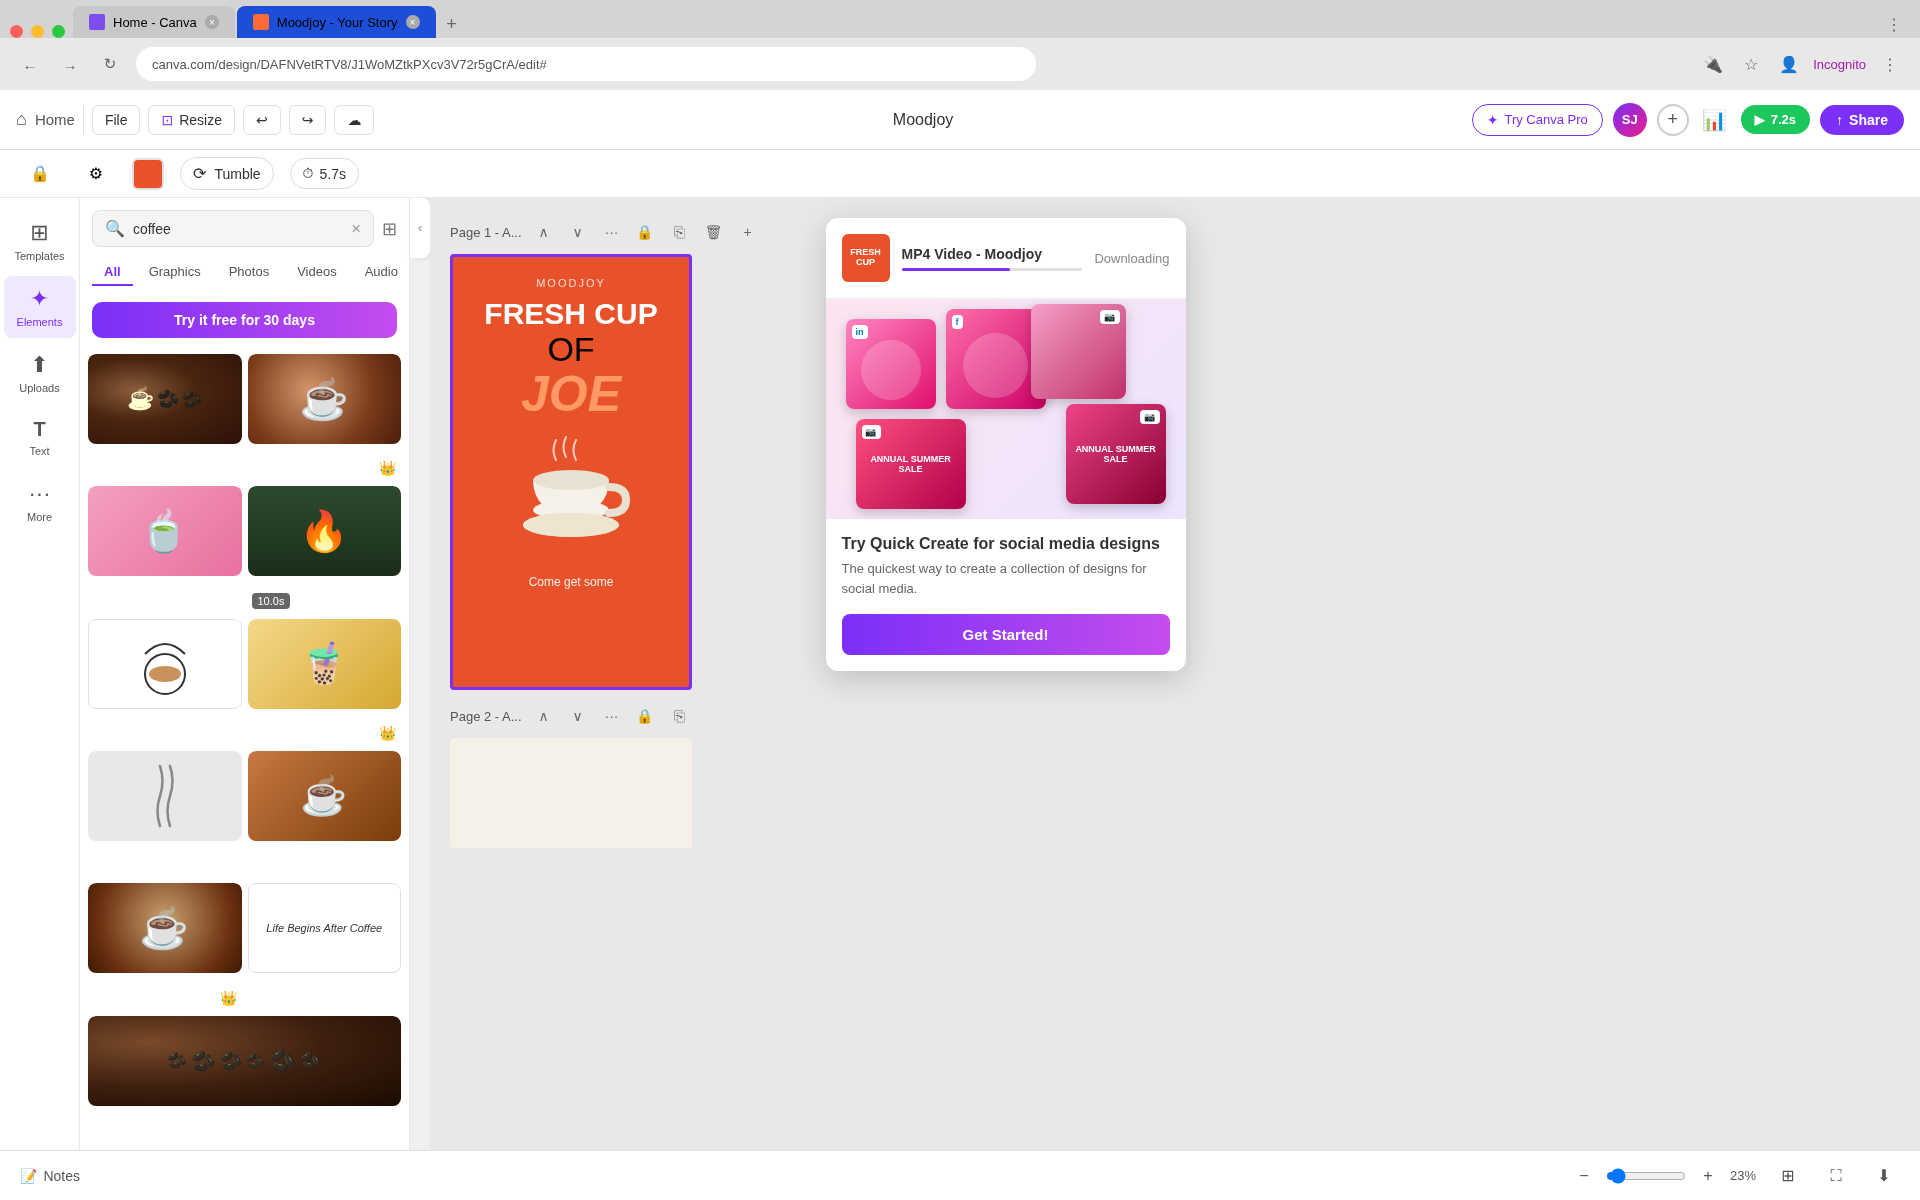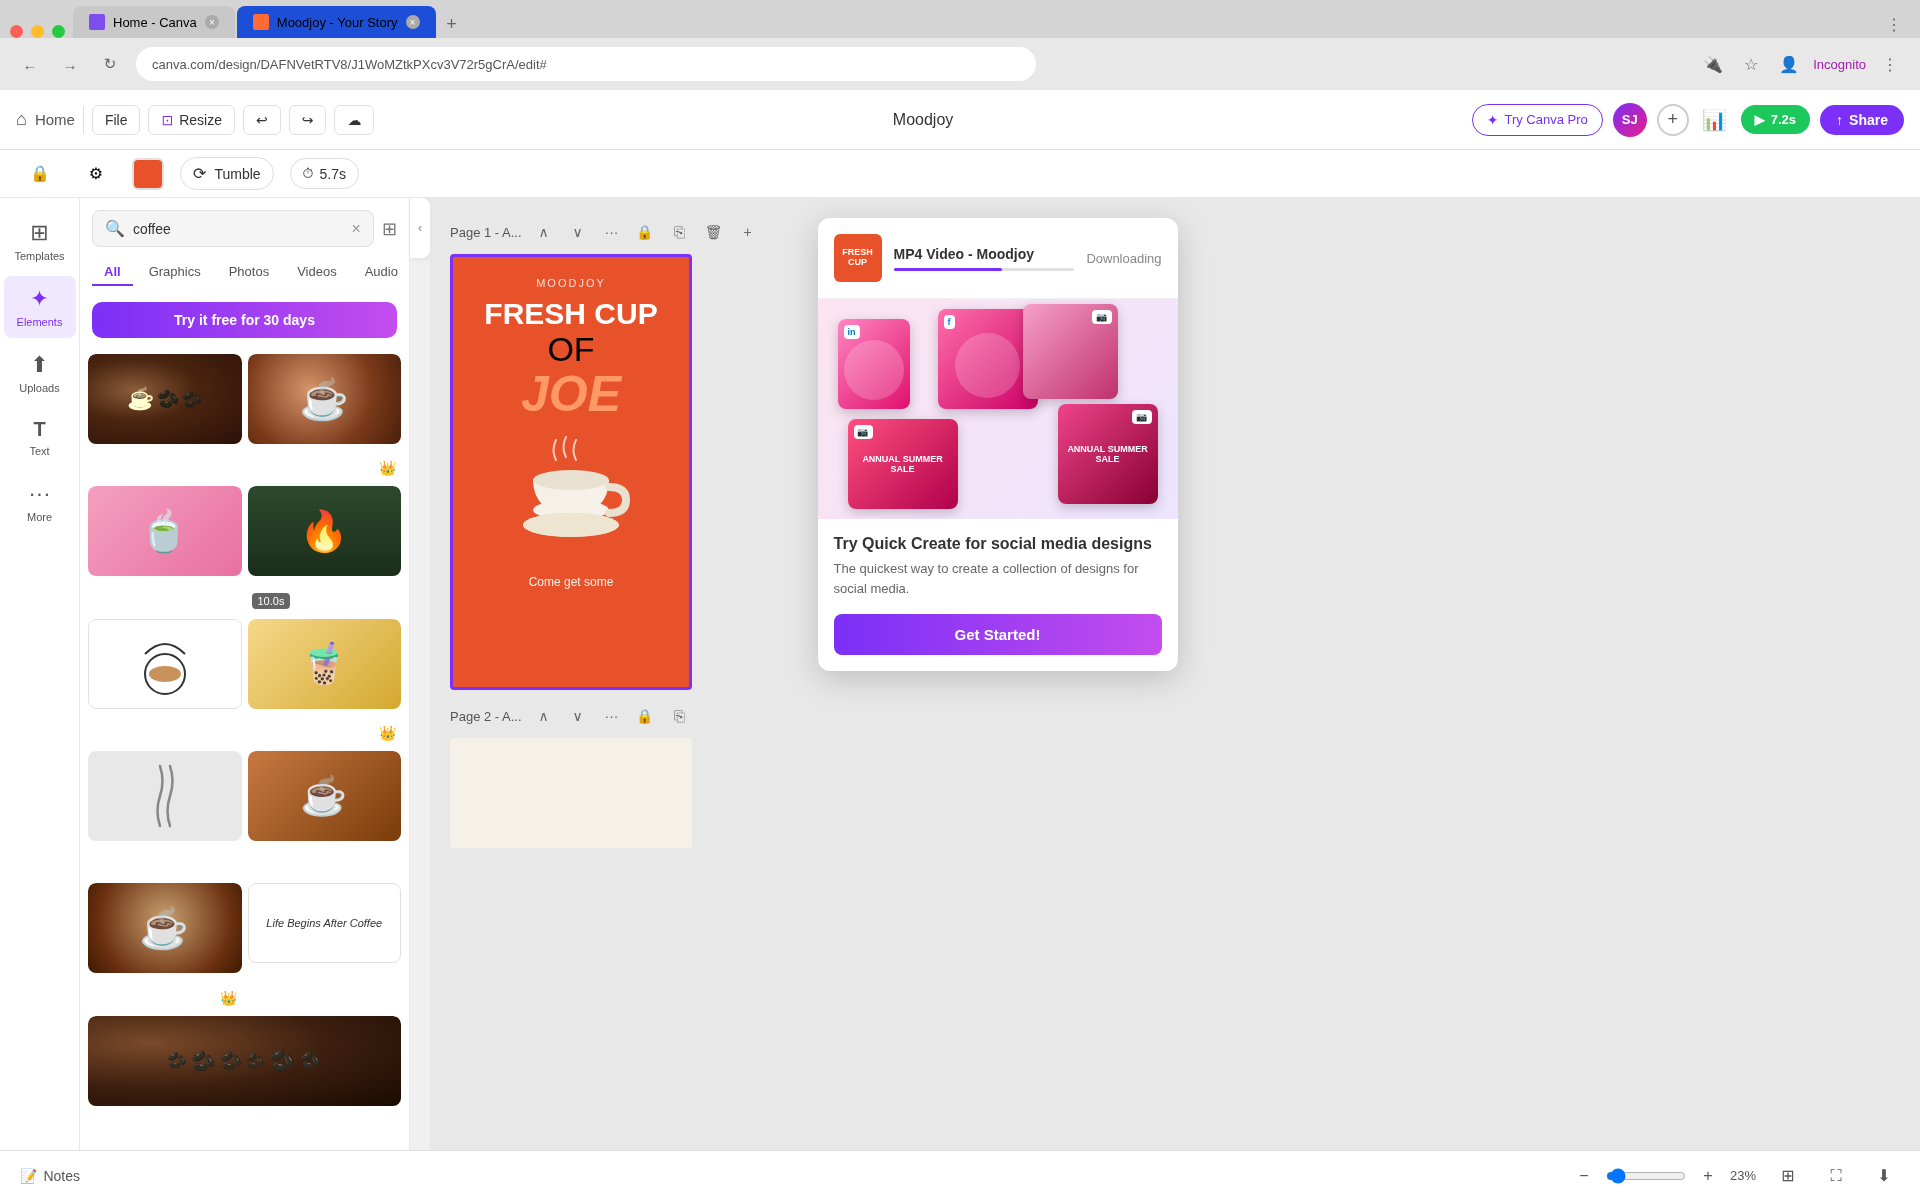--- a/index.html
+++ b/index.html
@@ -128,24 +128,24 @@
     
     .coffee-beans-img { width: 100%; height: 90px; background: radial-gradient(ellipse, #6b3a2a 0%, #3d1f0f 100%); border-radius: 8px; position: relative; overflow: hidden; }
     .latte-img { width: 100%; height: 90px; background: radial-gradient(circle at 40% 40%, #d4956b 0%, #7a3a1a 60%, #4a1e0a 100%); border-radius: 8px; }
     .pink-mug-img { width: 100%; height: 90px; background: linear-gradient(135deg, #f4a0c0 0%, #e870a0 100%); border-radius: 8px; }
     .campfire-img { width: 100%; height: 90px; background: linear-gradient(180deg, #2d4a2d 0%, #1a2e1a 100%); border-radius: 8px; }
     .coffee-sketch-img { width: 100%; height: 90px; background: white; border-radius: 8px; border: 1px solid #e0e0e0; }
     .coffee-cup2-img { width: 100%; height: 90px; background: linear-gradient(135deg, #f5d88a 0%, #d4a830 100%); border-radius: 8px; }
     .steam-img { width: 100%; height: 90px; background: #e8e8e8; border-radius: 8px; }
     .coffee-mug-brown-img { width: 100%; height: 90px; background: linear-gradient(135deg, #c87941 0%, #7a3c0a 100%); border-radius: 8px; }
     .latte-art-img { width: 100%; height: 90px; background: radial-gradient(circle at 50% 40%, #c8a070 0%, #6b3010 70%, #3d1a00 100%); border-radius: 8px; }
-    .coffee-text-img { width: 100%; height: 80px; background: white; border-radius: 8px; border: 1px solid #e0e0e0; display: flex; align-items: center; justify-content: center; font-style: italic; font-size: 11px; color: #333; text-align: center; padding: 6px; }
+    .coffee-text-img { width: 100%; height: 90px; background: white; border-radius: 8px; border: 1px solid #e0e0e0; display: flex; align-items: center; justify-content: center; font-style: italic; font-size: 11px; color: #333; text-align: center; padding: 6px; }
     .coffee-beans2-img { width: 100%; height: 90px; background: radial-gradient(ellipse, #8b5a3a 0%, #3d1f0f 100%); border-radius: 8px; }
 
-    .canvas-wrapper { display: flex; gap: 16px; align-items: flex-start; }
+    .canvas-wrapper { display: flex; gap: 24px; align-items: flex-start; }
     .pages-column { display: flex; flex-direction: column; gap: 12px; }
 
     .collapse-btn { width: 20px; height: 60px; background: white; border-radius: 0 8px 8px 0; display: flex; align-items: center; justify-content: center; cursor: pointer; box-shadow: 2px 0 6px rgba(0,0,0,0.1); font-size: 12px; color: #888; }
   </style>
 </head>
 <body>
 
 <div class="browser-chrome">
   <div class="browser-tabs">
     <div style="display:flex; align-items:center; gap:8px; margin-right:6px;">
@@ -445,21 +445,21 @@
                 <div class="download-progress-bar"></div>
               </div>
             </div>
             <div class="download-status">Downloading</div>
           </div>
 
           <div class="quick-create-banner">
 
             <div style="width:100%; height:220px; background: linear-gradient(135deg, #fce4f0 0%, #ede4ff 100%); display:flex; align-items:center; justify-content:center; position:relative; overflow:hidden;">
 
-              <div style="position:absolute; left:20px; top:20px; width:72px; height:90px; background:linear-gradient(135deg,#ff85c0,#e0106e); border-radius:8px; display:flex; align-items:center; justify-content:center; box-shadow:0 4px 12px rgba(0,0,0,0.2);">
+              <div style="position:absolute; left:20px; top:20px; width:90px; height:90px; background:linear-gradient(135deg,#ff85c0,#e0106e); border-radius:8px; display:flex; align-items:center; justify-content:center; box-shadow:0 4px 12px rgba(0,0,0,0.2);">
                 <div style="position:absolute; top:6px; left:6px; background:white; border-radius:4px; padding:2px 4px; font-size:9px; font-weight:700; color:#0077b5;">in</div>
                 <div style="width:60px; height:60px; background:rgba(255,255,255,0.2); border-radius:50%; margin-top:12px;"></div>
               </div>
               <div style="position:absolute; left:120px; top:10px; width:100px; height:100px; background:linear-gradient(135deg,#ff6faa,#cc0066); border-radius:8px; display:flex; align-items:center; justify-content:center; box-shadow:0 4px 12px rgba(0,0,0,0.2);">
                 <div style="position:absolute; top:6px; left:6px; background:white; border-radius:4px; padding:2px 4px; font-size:9px; font-weight:700; color:#1877f2;">f</div>
                 <div style="width:65px; height:65px; background:rgba(255,255,255,0.2); border-radius:50%; margin-top:12px;"></div>
               </div>
               <div style="position:absolute; right:60px; top:5px; width:95px; height:95px; background:linear-gradient(135deg,#f5a0c8,#c0306a); border-radius:8px; box-shadow:0 4px 12px rgba(0,0,0,0.2);">
                 <div style="position:absolute; top:6px; right:6px; background:white; border-radius:4px; padding:2px 4px; font-size:9px; font-weight:700; color:#c13584;">📷</div>
               </div>

